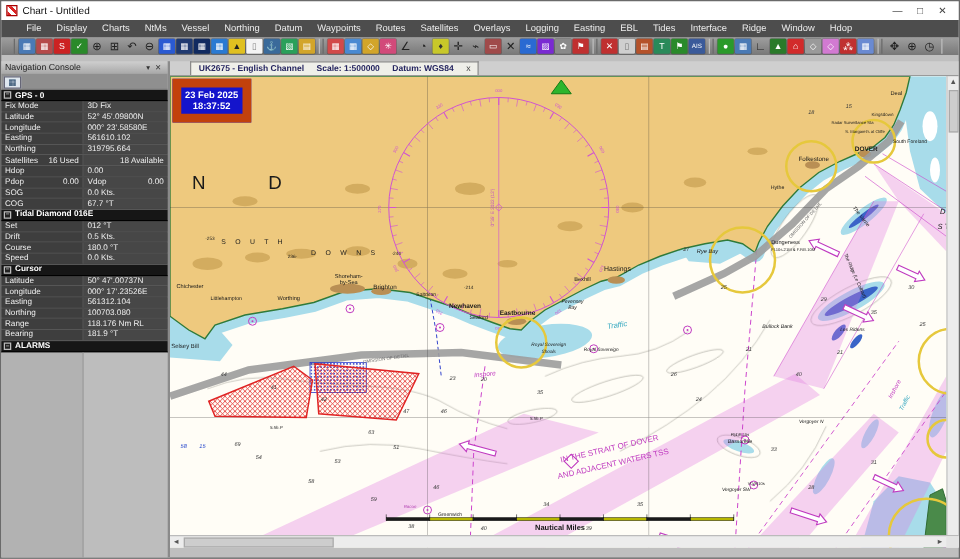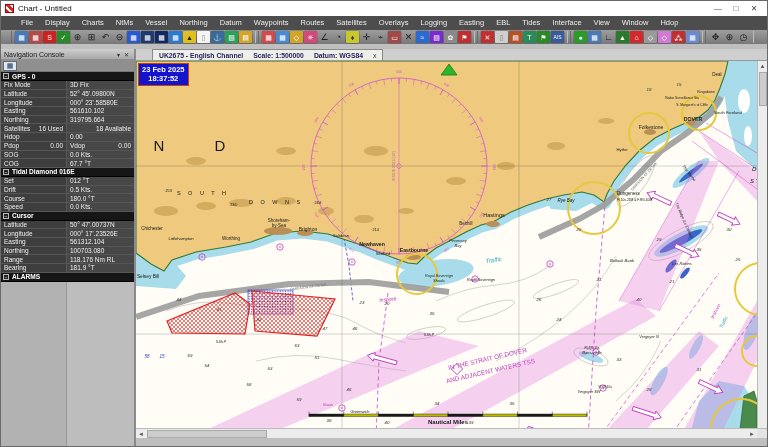--- a/index.html
+++ b/index.html
@@ -41,21 +41,21 @@
   #panel-empty .col2{flex:1;background:#bdbdbd;}
   
   #rightside{flex:1;display:flex;flex-direction:column;position:relative;}
   #tabbar{height:12px;background:#cfcfcf;display:flex;align-items:flex-end;padding-left:16px;border-bottom:1px solid #9a9a9a;}
   #tab-active{height:11px;background:#efefe9;border:1px solid #8a8a8a;border-bottom:none;display:flex;align-items:center;
     font-size:6.8px;color:#23235f;font-weight:bold;padding:0 6px;gap:10px;white-space:nowrap;}
   #tab-close{color:#444;font-weight:normal;font-size:7px;}
   #chartzone{position:relative;flex:1;display:flex;}
   #chartwrap{position:relative;width:621px;height:377px;background:#fffdf6;}
   svg{display:block;overflow:hidden;}
-  #badge{position:absolute;left:2px;top:2px;background:#1414cc;border:1px solid #c2410c;color:#fff;
+  #badge{position:absolute;left:2px;top:2px;background:#1414cc;border:7px solid #c2410c;color:#fff;
     font-size:7.5px;font-weight:bold;text-align:center;padding:1px 3px;line-height:1.25;}
   
   #vscroll{width:10px;height:377px;background:#ececec;border-left:1px solid #bbb;display:flex;flex-direction:column;align-items:center;font-size:6px;color:#555;}
   #vscroll .thumb{width:8px;height:34px;background:#cdcdcd;border:1px solid #aaa;margin:1px 0;}
   #vscroll .sbtn{height:10px;display:flex;align-items:center;}
   #vscroll .grow{flex:1;}
   #hscrollrow{position:absolute;left:0;bottom:0;width:631px;height:10px;display:flex;background:#ececec;border-top:1px solid #bbb;}
   #hscroll{flex:1;display:flex;align-items:center;font-size:6px;color:#555;}
   #hscroll .thumb{width:120px;height:8px;background:#cdcdcd;border:1px solid #aaa;margin:0 1px;}
   #hscroll .sbtn{width:10px;text-align:center;}
@@ -84,21 +84,21 @@
       <span class="menu-item">Datum</span>
       <span class="menu-item">Waypoints</span>
       <span class="menu-item">Routes</span>
       <span class="menu-item">Satellites</span>
       <span class="menu-item">Overlays</span>
       <span class="menu-item">Logging</span>
       <span class="menu-item">Easting</span>
       <span class="menu-item">EBL</span>
       <span class="menu-item">Tides</span>
       <span class="menu-item">Interface</span>
-      <span class="menu-item">View</span>
+      <span class="menu-item">Ridge</span>
       <span class="menu-item">Window</span>
       <span class="menu-item">Hdop</span>
     </div>
   <div id="toolbar">
       <div class="tbgroup">
         <div class="tbicon" style="background: rgb(74, 122, 181);">▦</div>
         <div class="tbicon" style="background: rgb(181, 74, 74);">▦</div>
         <div class="tbicon" style="background: rgb(204, 34, 34);">S</div>
         <div class="tbicon" style="background: rgb(42, 138, 42);">✓</div>
         <div class="tbicon flat">⊕</div>

